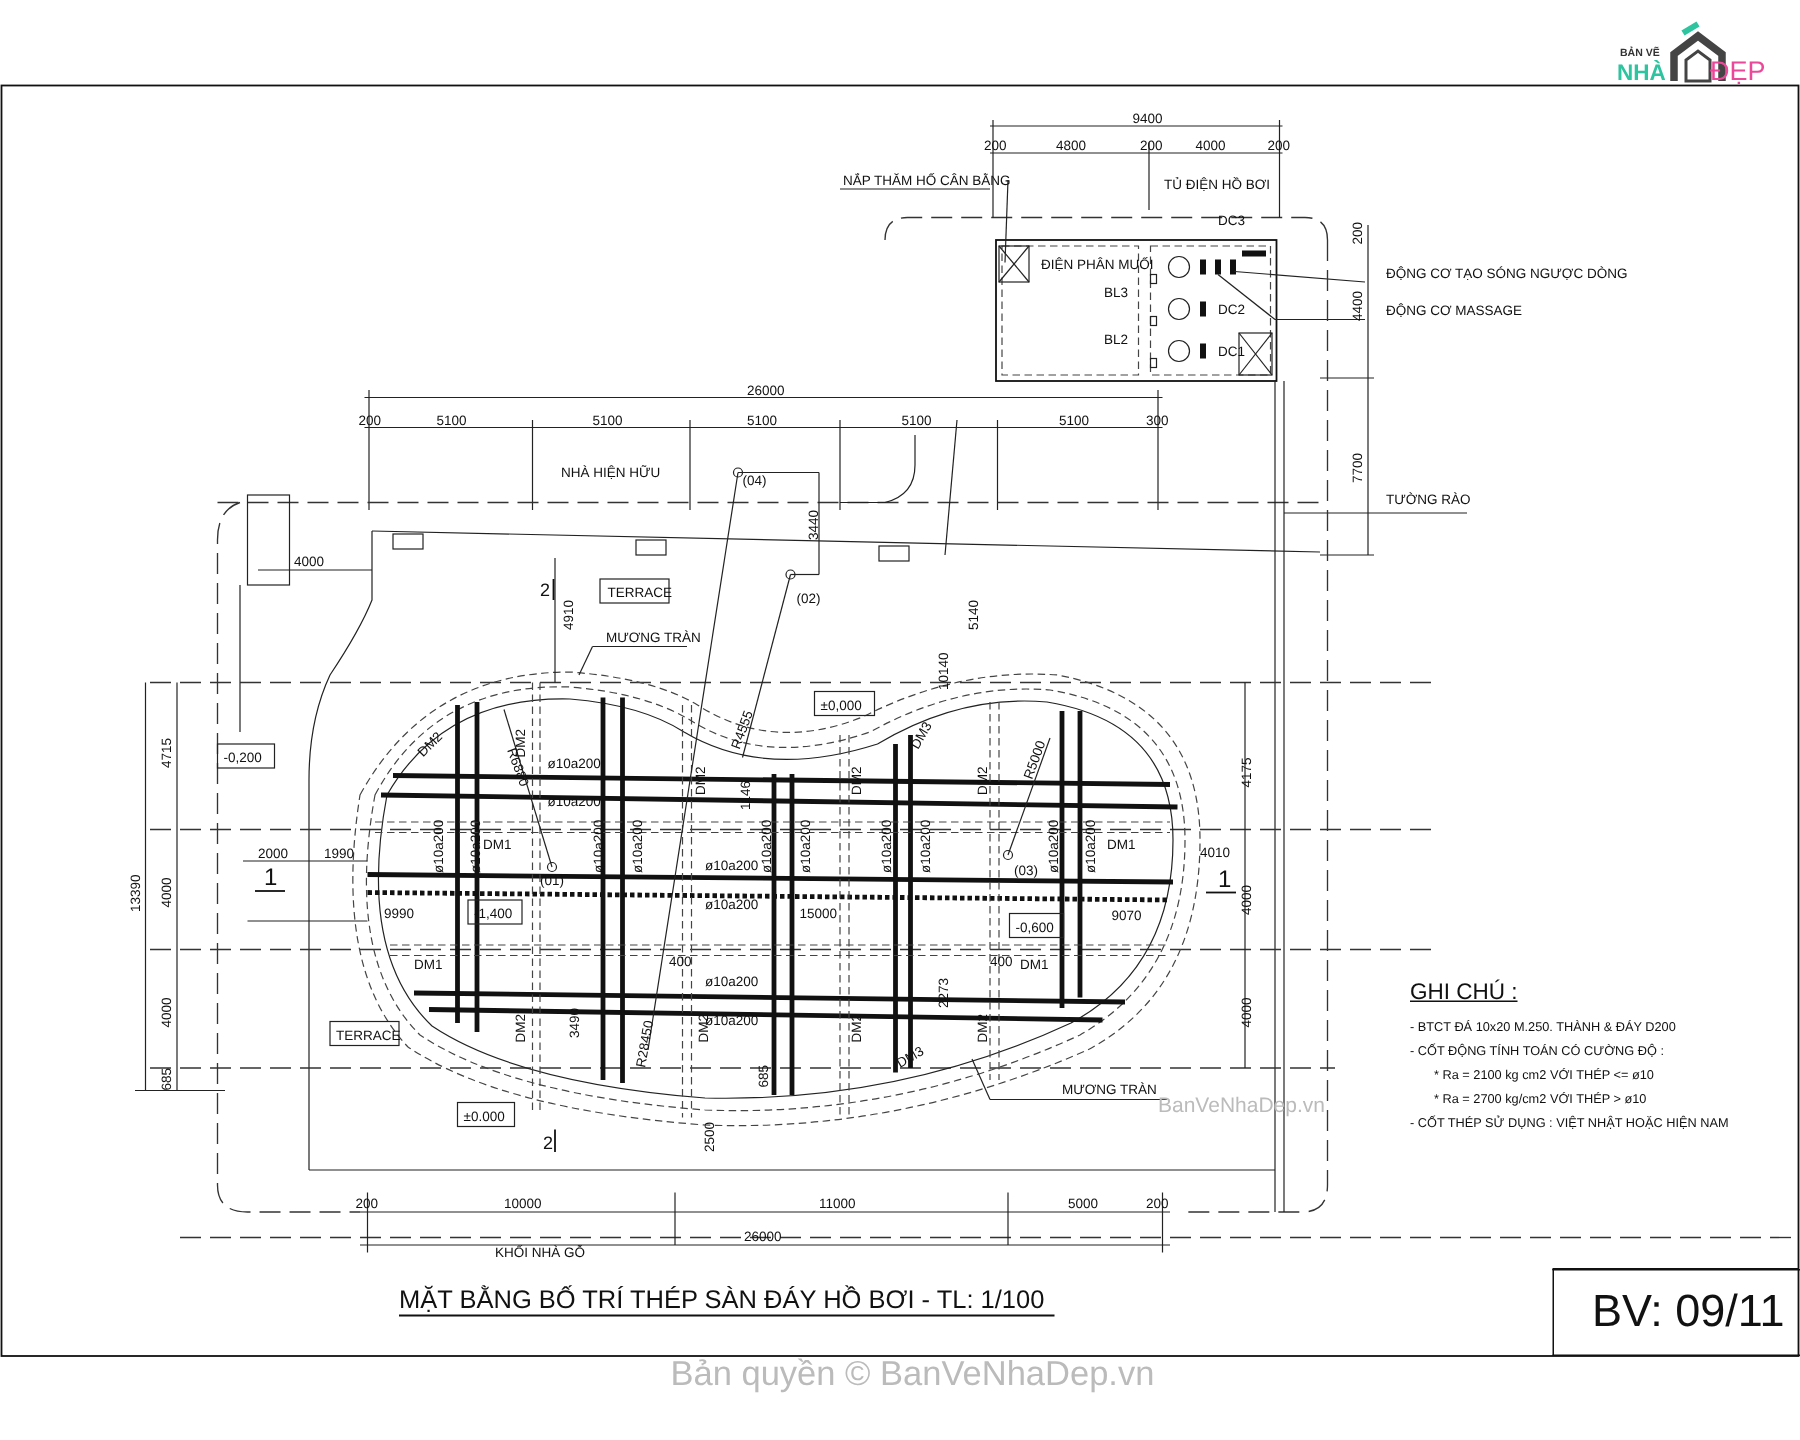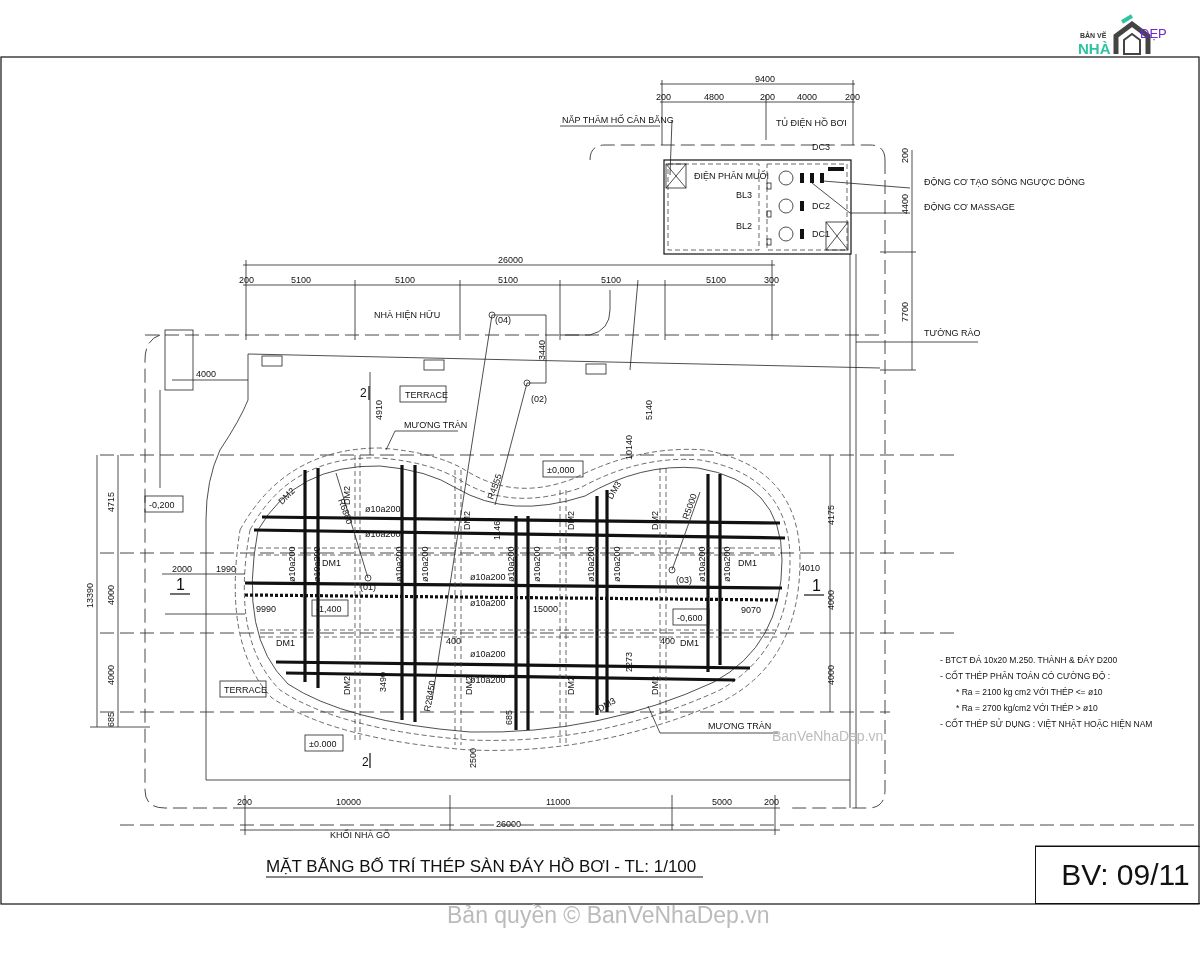--- a/index.html
+++ b/index.html
@@ -10,21 +10,21 @@
   .lbl{font-size:9px;}
   .rebar{stroke:#111;stroke-width:3.2;fill:none;}
   .thin{stroke:#222;stroke-width:0.8;fill:none;}
   .med{stroke:#111;stroke-width:1.2;fill:none;}
   .dash{stroke:#333;stroke-width:0.9;fill:none;stroke-dasharray:14 6;}
   .dash2{stroke:#444;stroke-width:0.8;fill:none;stroke-dasharray:5 3;}
   .title{font-size:17px;}
   .logo{position:absolute;left:1078px;top:14px;width:112px;height:48px;}
   .logo .l1{position:absolute;left:2px;top:18px;font-size:7px;font-weight:bold;color:#333;}
   .logo .l2{position:absolute;left:0;top:26px;font-size:15px;font-weight:bold;color:#2ec4a0;}
-  .logo .l3{position:absolute;left:62px;top:12px;font-size:13px;color:#6d28d9;}
+  .logo .l3{position:absolute;left:62px;top:23px;font-size:18px;color:#ec4899;}
   .sheet{position:absolute;left:1035px;top:846px;width:180px;height:58px;border:1.5px solid #111;border-right:none;box-sizing:border-box;display:flex;align-items:center;justify-content:center;font-size:30px;color:#111;}
   .wm1{position:absolute;left:772px;top:728px;font-size:14px;color:#bbb;text-align:center;}
   .wm2{position:absolute;left:447px;top:902px;font-size:23px;color:#bbb;}
   .notes{position:absolute;left:940px;top:652px;width:250px;font-size:8.5px;color:#111;line-height:16px;}
   .notes .nh{font-size:15px;text-decoration:underline;margin-bottom:4px;line-height:20px;}
   .notes .sub{padding-left:16px;}
 </style>
 </head>
 <body>
 
@@ -326,22 +326,23 @@
     <path d="M38 40 L38 22 L54 10 L70 22 L70 40" fill="none" stroke="#444" stroke-width="5"></path>
     <path d="M46 40 L46 26 L54 20 L62 26 L62 40 Z" fill="none" stroke="#444" stroke-width="2"></path>
     <path d="M44 8 L54 2" stroke="#2ec4a0" stroke-width="4"></path>
   </svg>
   <span class="l1">BẢN VẼ</span>
   <span class="l2">NHÀ</span>
   <span class="l3">ĐẸP</span>
 </div>
 
 <div class="notes">
+  <div class="nh">GHI CHÚ :</div>
   <div>- BTCT ĐÁ 10x20 M.250. THÀNH &amp; ĐÁY D200</div>
-  <div>- CỐT THÉP PHÂN TOÁN CÓ CƯỜNG ĐỘ :</div>
+  <div>- CỐT ĐỘNG TÍNH TOÁN CÓ CƯỜNG ĐỘ :</div>
   <div class="sub">* Ra = 2100 kg cm2 VỚI THÉP &lt;= ø10</div>
   <div class="sub">* Ra = 2700 kg/cm2 VỚI THÉP &gt; ø10</div>
   <div>- CỐT THÉP SỬ DỤNG : VIỆT NHẬT HOẶC HIỆN NAM</div>
 </div>
 
 <div class="sheet">BV: 09/11</div>
 <div class="wm1">BanVeNhaDep.vn</div>
 <div class="wm2">Bản quyền © BanVeNhaDep.vn</div>
 
 </body></html>

